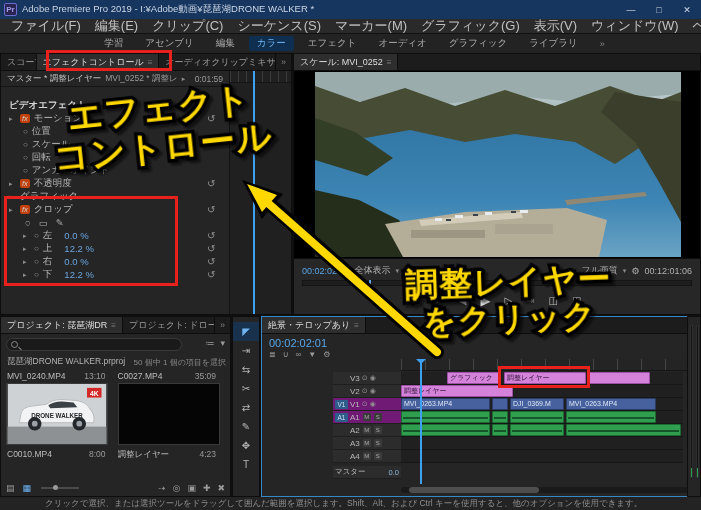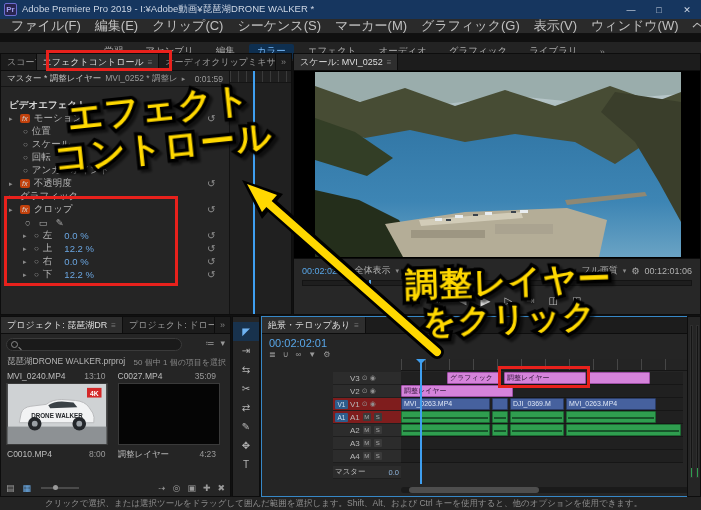--- a/index.html
+++ b/index.html
@@ -15,21 +15,21 @@
              display:flex;align-items:center;justify-content:center;border:1px solid #6c6cd0;border-radius:2px;}
   #title-text{font-size:9.5px;color:#cdd6e4;white-space:nowrap;overflow:hidden;flex:1;}
   #win-controls{display:flex;height:100%;}
   .win-btn{width:28px;display:flex;align-items:center;justify-content:center;font-size:9px;color:#cdd6e4;}
 
   #menubar{position:absolute;top:19px;left:0;right:0;height:15px;background:#2a2a2a;
            border-bottom:1px solid #111;display:flex;align-items:center;padding-left:4px;}
   .menu-item{font-size:13px;color:#c0c0c0;padding:0 7px;white-space:nowrap;}
 
   #wsbar{position:absolute;top:34px;left:0;right:0;height:19px;background:#232323;
-         display:flex;align-items:center;justify-content:center;gap:6px;margin-top:8px;}
+         display:flex;align-items:center;justify-content:center;gap:6px;}
   .ws-tab{font-size:9.5px;color:#ababab;padding:1px 8px;white-space:nowrap;border-radius:2px;}
   .ws-tab.active{color:#74b6f5;background:#0e2f50;}
   #ws-ovf{font-size:9px;color:#8a8a8a;margin-left:8px;}
 
   
   .panel{position:absolute;background:#252525;border:1px solid #0d0d0d;overflow:hidden;}
   .ptabs{height:17px;background:#1c1c1c;display:flex;border-bottom:1px solid #0d0d0d;overflow:hidden;}
   .ptab{font-size:9px;color:#9a9a9a;padding:0 6px;display:flex;align-items:center;gap:4px;
         border-right:1px solid #0d0d0d;white-space:nowrap;overflow:hidden;flex-shrink:1;min-width:0;}
   .ptab.active{background:#2e2e2e;color:#dedede;flex-shrink:0;}
@@ -102,21 +102,21 @@
   .tool.active{color:#6fb3f2;background:#18324d;}
 
   
   #tl-panel{left:261px;top:316px;width:488px;height:181px;border:1px solid #3788c7;}
   #tl-tc{position:absolute;left:7px;top:20px;font-size:11px;color:#58a6e8;}
   #tl-icons{position:absolute;left:7px;top:33px;display:flex;gap:7px;font-size:8px;color:#9a9a9a;}
   #tl-ruler{position:absolute;left:139px;right:4px;top:42px;height:12px;background:#242424;border-bottom:1px solid #151515;
             background-image:repeating-linear-gradient(90deg,#464646 0 1px,transparent 1px 24px);}
   .trow{position:absolute;left:71px;width:68px;height:13px;display:flex;align-items:center;gap:2px;padding:0 2px;
         background:#2c2c2c;border-bottom:1px solid #1e1e1e;font-size:8px;color:#b8b8b8;white-space:nowrap;overflow:hidden;}
-  .trow.active{background:#7f1d1d;}
+  .trow.active{background:#701a75;}
   .patch{width:13px;height:9px;border-radius:1px;font-size:6.5px;display:flex;align-items:center;justify-content:center;color:#cfe0f0;flex-shrink:0;}
   .patch.filled{background:#2e5d8c;}
   .tlabel{font-size:8px;text-align:right;}
   .ticon{font-size:7px;color:#8f8f8f;}
   .msbox{width:8px;height:8px;background:#3a3a3a;border-radius:1px;font-size:6px;display:flex;align-items:center;justify-content:center;color:#aaa;flex-shrink:0;margin-left:1px;}
   .trow.master .mv{margin-left:auto;color:#8fb6dd;font-size:7.5px;}
   .trow.master{font-size:7.5px;}
   #tl-lanes{position:absolute;left:139px;top:55px;width:282px;height:120px;}
   .lane{position:absolute;left:0;width:282px;height:13px;background:#202020;border-bottom:1px solid #161616;}
   .clip{position:absolute;top:0;height:12px;border-radius:1px;overflow:hidden;white-space:nowrap;}

